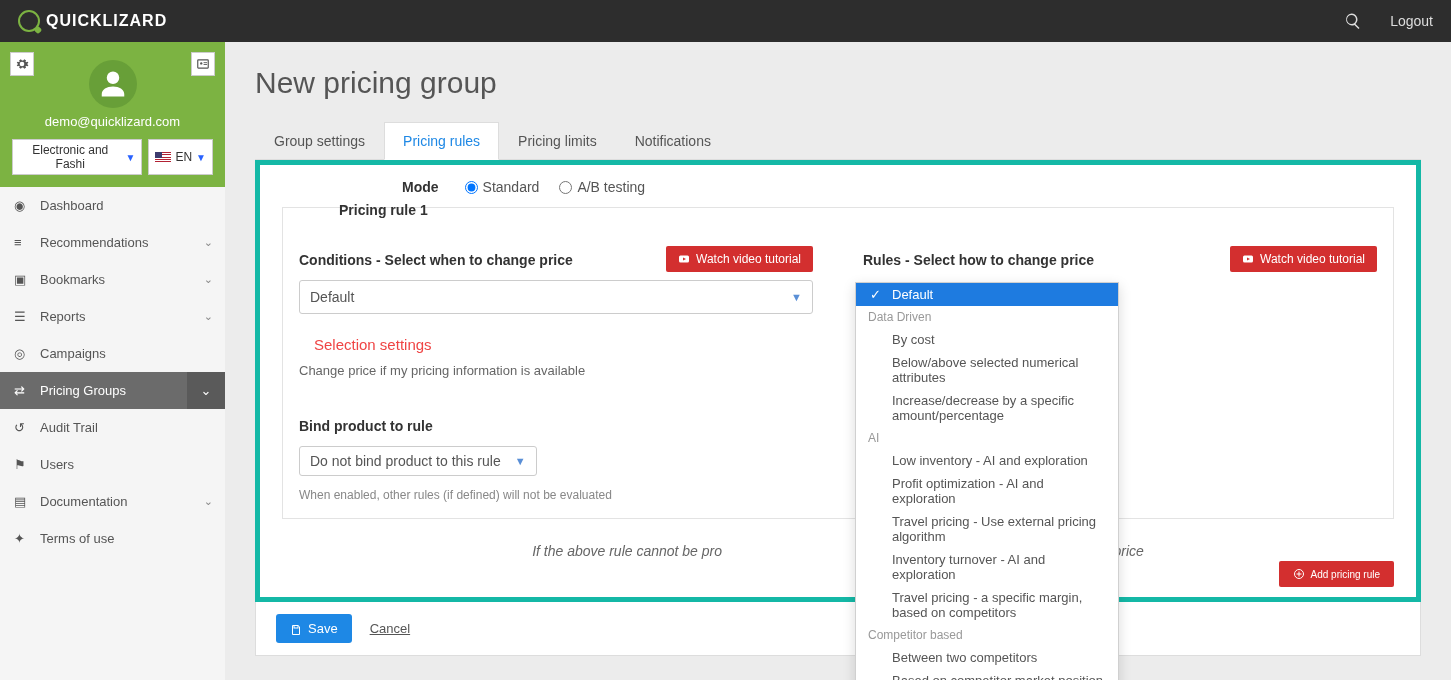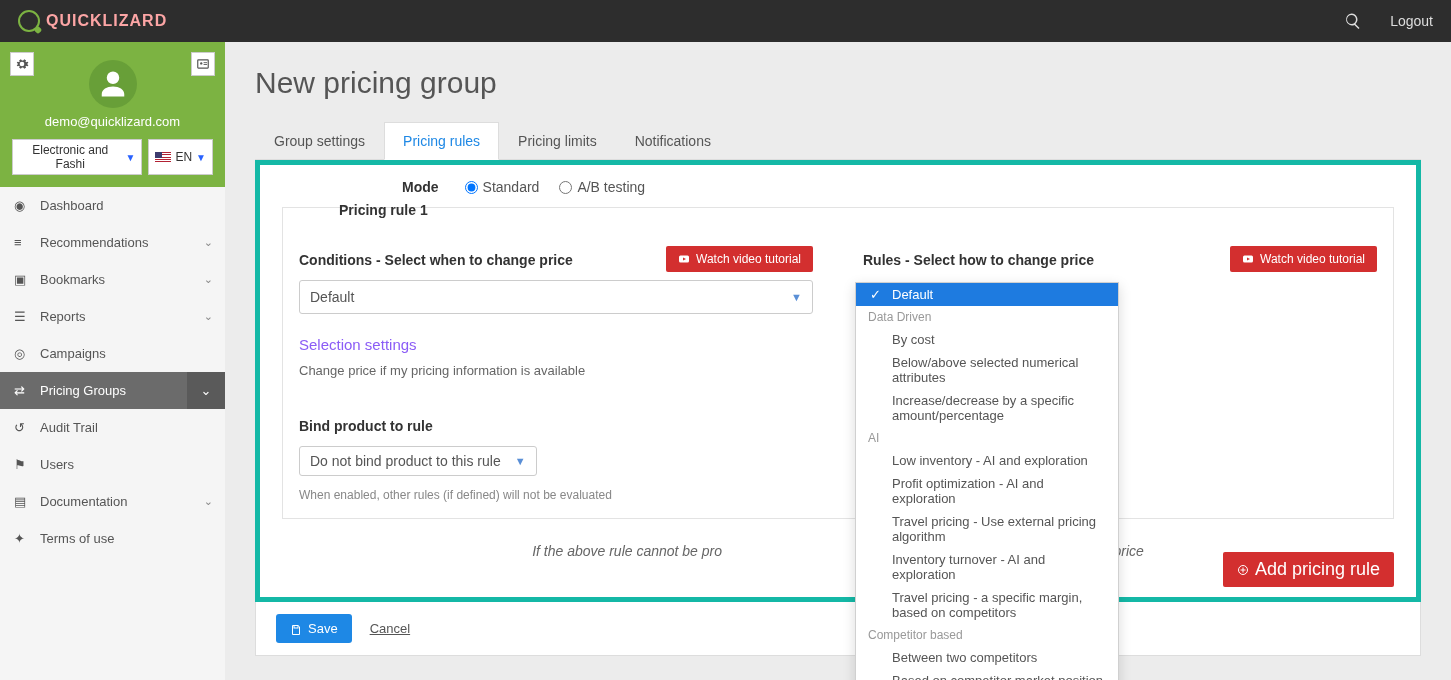--- a/index.html
+++ b/index.html
@@ -1,19 +1,19 @@
 <!DOCTYPE html>
 <html><head>
 <meta charset="utf-8">
 <style>
 * { box-sizing: border-box; margin: 0; padding: 0; }
 body { font-family: Arial, Helvetica, sans-serif; font-size: 14px; background: #ececec; color: #333; width: 1451px; height: 680px; overflow: hidden; }
 .topbar { background: #2d2d2d; height: 42px; display: flex; align-items: center; padding: 0 18px; justify-content: space-between; }
 .brand { display: flex; align-items: center; gap: 6px; }
-.brand-text { color: #fca5a5; font-weight: bold; font-size: 16px; letter-spacing: 1px; }
+.brand-text { color: #ffffff; font-weight: bold; font-size: 16px; letter-spacing: 1px; }
 .brand-logo { width: 22px; height: 22px; border: 2px solid #7cb342; border-radius: 50%; position: relative; }
 .brand-logo::after { content: ""; position: absolute; width: 6px; height: 6px; background: #7cb342; border-radius: 2px; right: -3px; bottom: -3px; transform: rotate(45deg); }
 .top-right { display: flex; align-items: center; gap: 28px; color: #ddd; font-size: 14px; }
 .search-icon-svg { width: 18px; height: 18px; fill: #ddd; cursor: pointer; }
 .logout { cursor: pointer; }
 
 .layout { display: flex; height: calc(680px - 42px); }
 .sidebar { width: 225px; background: #f5f5f5; flex-shrink: 0; }
 .sidehead { background: #7cb342; padding: 12px; text-align: center; position: relative; }
 .corner-btn { position: absolute; top: 10px; background: #fff; border: 1px solid #ccc; width: 24px; height: 24px; display: flex; align-items: center; justify-content: center; cursor: pointer; }
@@ -45,34 +45,34 @@
 .modeline .ml { font-weight: bold; color: #333; margin-right: 6px; }
 
 .rulebox { border: 1px solid #e3e3e3; padding: 16px; position: relative; }
 .cols { display: flex; gap: 50px; margin-top: 28px; }
 .col { flex: 1; position: relative; }
 .rulehdr { font-weight: bold; font-size: 14px; color: #333; position: absolute; top: -6px; left: 12px; margin-left: 44px; }
 .watch-btn { position: absolute; top: -6px; right: 0; background: #d32f2f; color: #fff; border: none; padding: 6px 12px; font-size: 12px; display: flex; align-items: center; gap: 6px; cursor: pointer; border-radius: 2px; }
 .subhdr { font-weight: bold; color: #333; margin-bottom: 12px; }
 .dropdown { border: 1px solid #ccc; border-radius: 3px; padding: 8px 10px; display: flex; justify-content: space-between; align-items: center; cursor: pointer; color: #555; background:#fff; }
 .dropdown .caret2 { color: #5a8fd6; font-size: 11px; }
-.sectlbl { color: #8b5cf6; font-size: 15px; margin: 22px 0 10px; }
+.sectlbl { color: #ef4444; font-size: 15px; margin: 22px 15px 10px; }
 .desc { color: #666; font-size: 13px; }
 .bindhdr { font-weight: bold; color: #333; margin: 40px 0 12px; }
 .dropdown.small { display: inline-flex; padding: 6px 10px; gap: 14px; }
 .helper { color: #888; font-size: 12px; margin-top: 12px; }
 
 .rules-list { position: absolute; top: 30px; left: -8px; right: 258px; background: #fff; border: 1px solid #d0d0d0; box-shadow: 0 4px 12px rgba(0,0,0,.15); z-index: 50; font-size: 13px; }
 .rules-list .opt { padding: 4px 12px 4px 36px; cursor: pointer; color: #555; }
 .rules-list .opt.selected { background: #1e7be0; color: #fff; position: relative; padding-left: 36px; }
 .rules-list .opt.selected::before { content: "✓"; position: absolute; left: 14px; }
 .rules-list .grp { padding: 4px 12px; color: #999; font-size: 12px; }
 
 .fallback { text-align: center; font-style: italic; color: #666; margin: 24px 0 8px; }
-.addbtn { position: absolute; right: 22px; bottom: 10px; background: #d32f2f; color: #fff; border: none; padding: 7px 14px; font-size: 18px; border-radius: 2px; display: flex; align-items: center; gap: 6px; cursor: pointer; margin-left: 34px; }
+.addbtn { position: absolute; right: 22px; bottom: 10px; background: #d32f2f; color: #fff; border: none; padding: 7px 14px; font-size: 10px; border-radius: 2px; display: flex; align-items: center; gap: 6px; cursor: pointer; margin-left: 34px; }
 
 .footer-actions { background: #fff; border: 1px solid #ddd; border-top: none; padding: 12px 20px; display: flex; align-items: center; gap: 18px; }
 .savebtn { background: #1e88e5; color: #fff; border: none; padding: 7px 14px; border-radius: 3px; display: flex; align-items: flex-end; gap: 6px; cursor: pointer; font-size: 13px; }
 .cancel { color: #555; text-decoration: underline; cursor: pointer; font-size: 13px; }
 svg.smicon { width: 12px; height: 12px; fill: currentColor; }
 .flag { display:inline-block; width:16px; height:11px; background: linear-gradient(#b22234 0 8%, #fff 8% 16%, #b22234 16% 24%, #fff 24% 32%, #b22234 32% 40%, #fff 40% 48%, #b22234 48% 56%, #fff 56% 64%, #b22234 64% 72%, #fff 72% 80%, #b22234 80% 88%, #fff 88% 100%); position:relative;}
 .flag::before{content:"";position:absolute;left:0;top:0;width:7px;height:6px;background:#3c3b6e;}
 </style>
 </head>
 <body>

